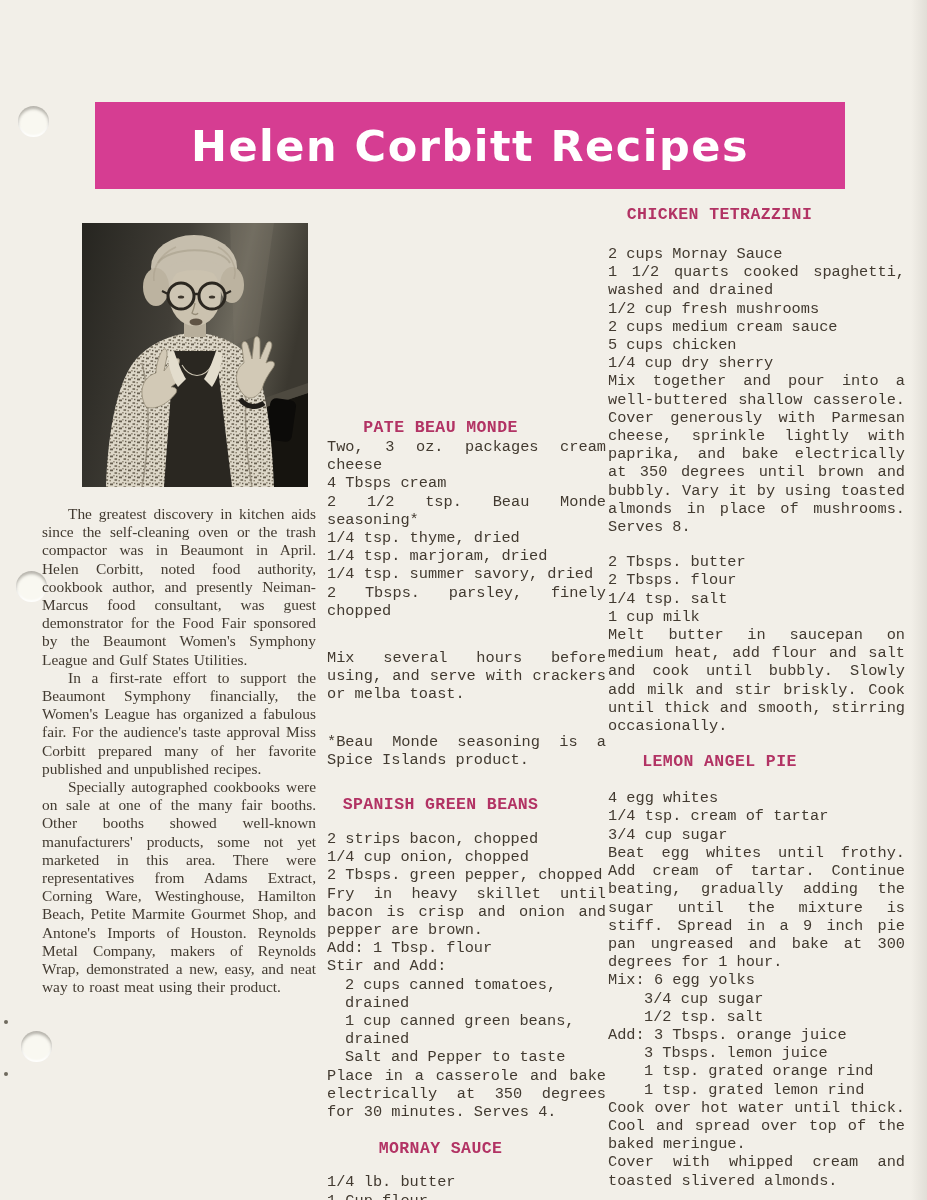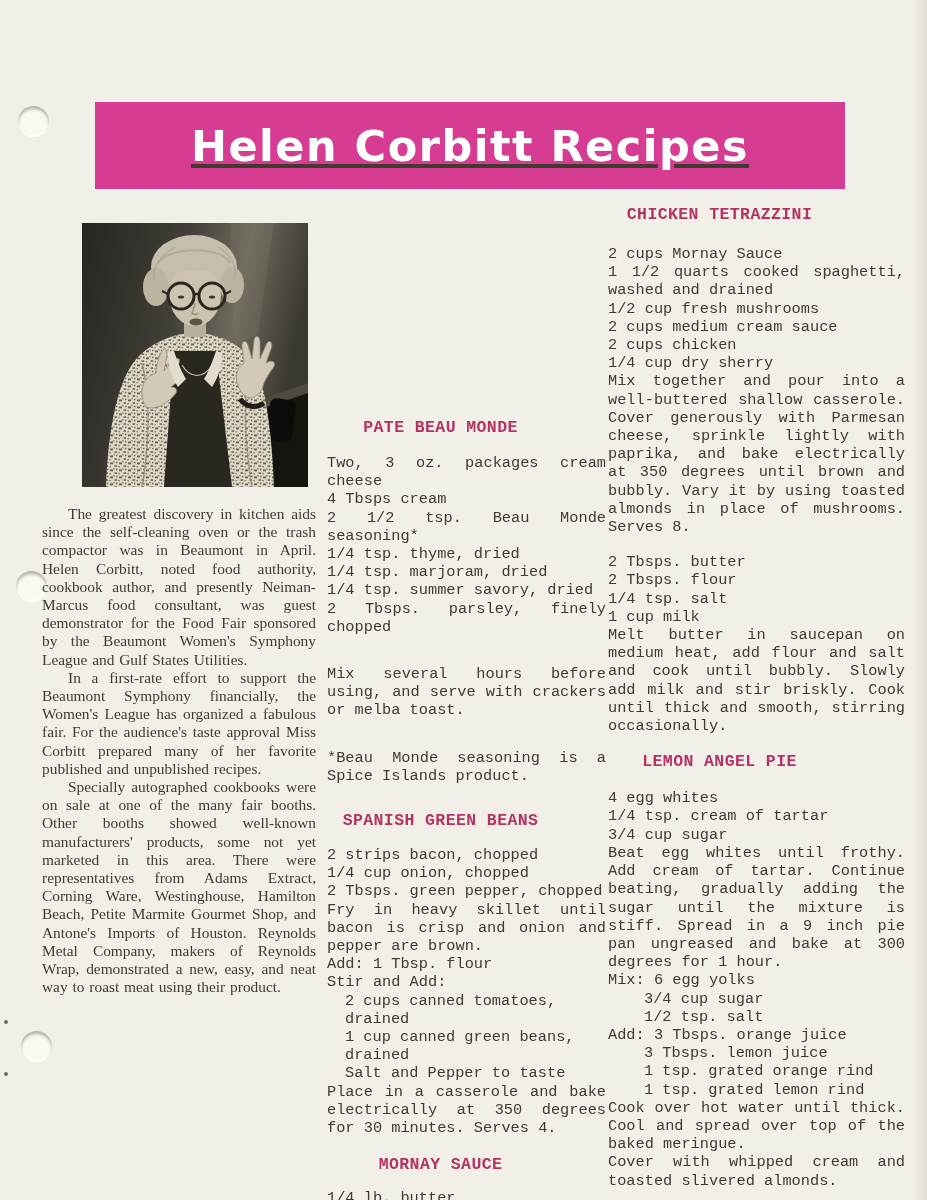--- a/index.html
+++ b/index.html
@@ -13,21 +13,20 @@
   }
   .page::after {
     content:""; position:absolute; top:0; right:0; width:16px; height:100%;
     background:linear-gradient(to right, rgba(0,0,0,0), rgba(80,75,65,0.10));
     pointer-events:none;
   }
   
   .banner {
     position:absolute; left:95px; top:102px; width:750px; height:87px;
     background: var(--banner-bg, #d63d92);
-    text-decoration: underline;
   }
   .banner h1 {
     font-family:"DejaVu Sans", sans-serif; font-weight:bold;
     font-size:43px; letter-spacing:1.5px; color:#ffffff;
     text-align:center; line-height:88px; white-space:nowrap;
   }
   
   .hole {
     position:absolute; width:31px; height:31px; border-radius:50%;
     background:#f9f8f1;
@@ -55,21 +54,21 @@
   .col { position:absolute; font-size:15.3px; line-height:18.2px;font-family:Liberation Mono, monospace; }
   .col-middle { left:327px; top:418px; width:279px; }
   .col-right  { left:608px; top:205px; width:297px; }
   .rtitle {
     font-size:16.5px; font-weight:bold; letter-spacing:0.4px;
     color: var(--heading, #b23364);
     text-align:center; line-height:20px; position:relative;
   }
   .col-middle .rtitle { left:-26px; }
   .col-right  .rtitle { left:-37px; }
-  .ing  { margin-top:16px; text-align:justify; }
+  .ing  { margin-top:0; text-align:justify; }
   .ing .ln { text-align:justify; }
   .para { text-align:justify; }
   .sub .ln { padding-left:18px; text-align:left; }
   .sub-lg .ln { padding-left:36px; text-align:left; }
   .notes { margin-top:10px; }
   .note { text-align:justify;margin-top:29px; }
   .gap-spanish { margin-top:26px; }
   .gap-mornay  { margin-top:18px; }
   .gap-medium  { margin-top:15px; }
   .gap-lemon   { margin-top:17px; }
@@ -209,21 +208,21 @@
   </section>
 
   <section class="col col-right">
     <div>
       <h2 class="rtitle">CHICKEN TETRAZZINI</h2>
       <div class="ing chicken-ing">
           <div class="ln">2 cups Mornay Sauce</div>
           <div class="ln">1 1/2 quarts cooked spaghetti, washed and drained</div>
           <div class="ln">1/2 cup fresh mushrooms</div>
           <div class="ln">2 cups medium cream sauce</div>
-          <div class="ln">2 cups chicken</div>
+          <div class="ln">5 cups chicken</div>
           <div class="ln">1/4 cup dry sherry</div>
         </div>
       <p class="para">Mix together and pour into a well-buttered shallow casserole. Cover generously with Parmesan cheese, sprinkle lightly with paprika, and bake electrically at 350 degrees until brown and bubbly. Vary it by using toasted almonds in place of mushrooms. Serves 8.</p>
     </div>
 
     <div class="gap-medium">
       <div class="ing medium-ing">
           <div class="ln">2 Tbsps. butter</div>
           <div class="ln">2 Tbsps. flour</div>
           <div class="ln">1/4 tsp. salt</div>

